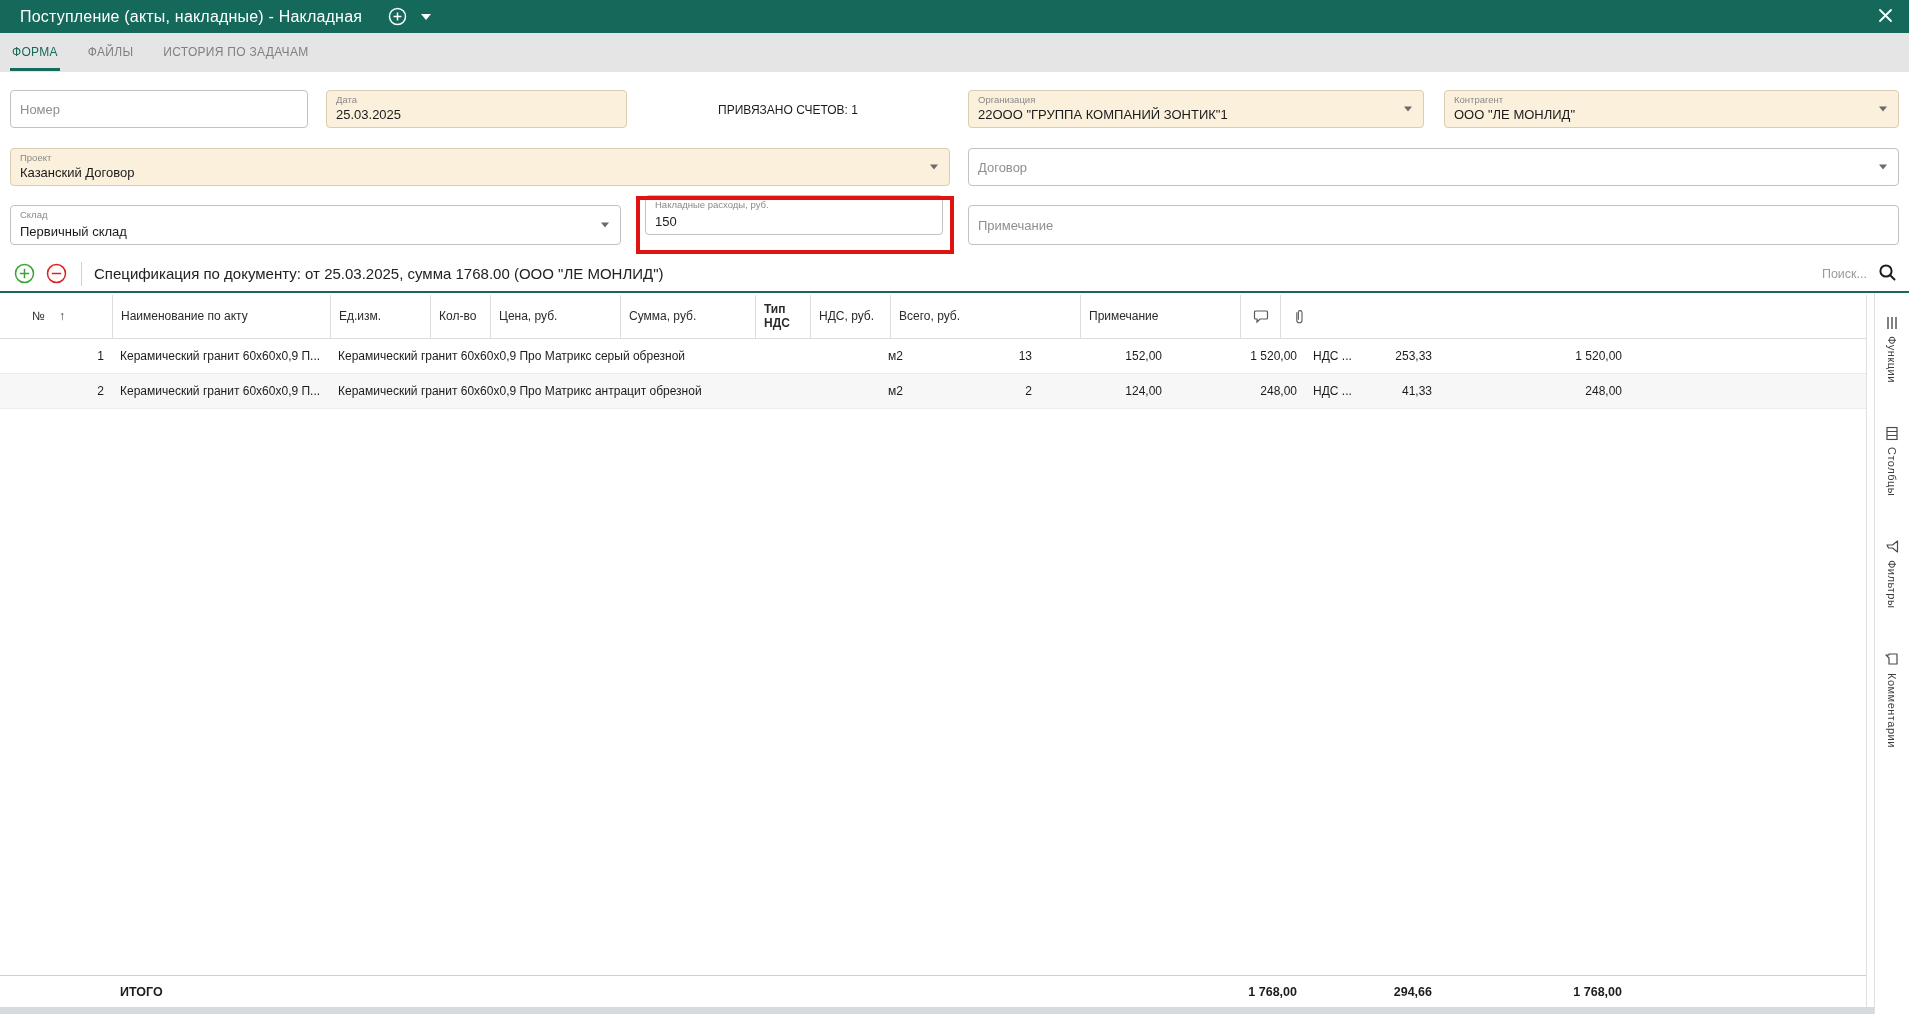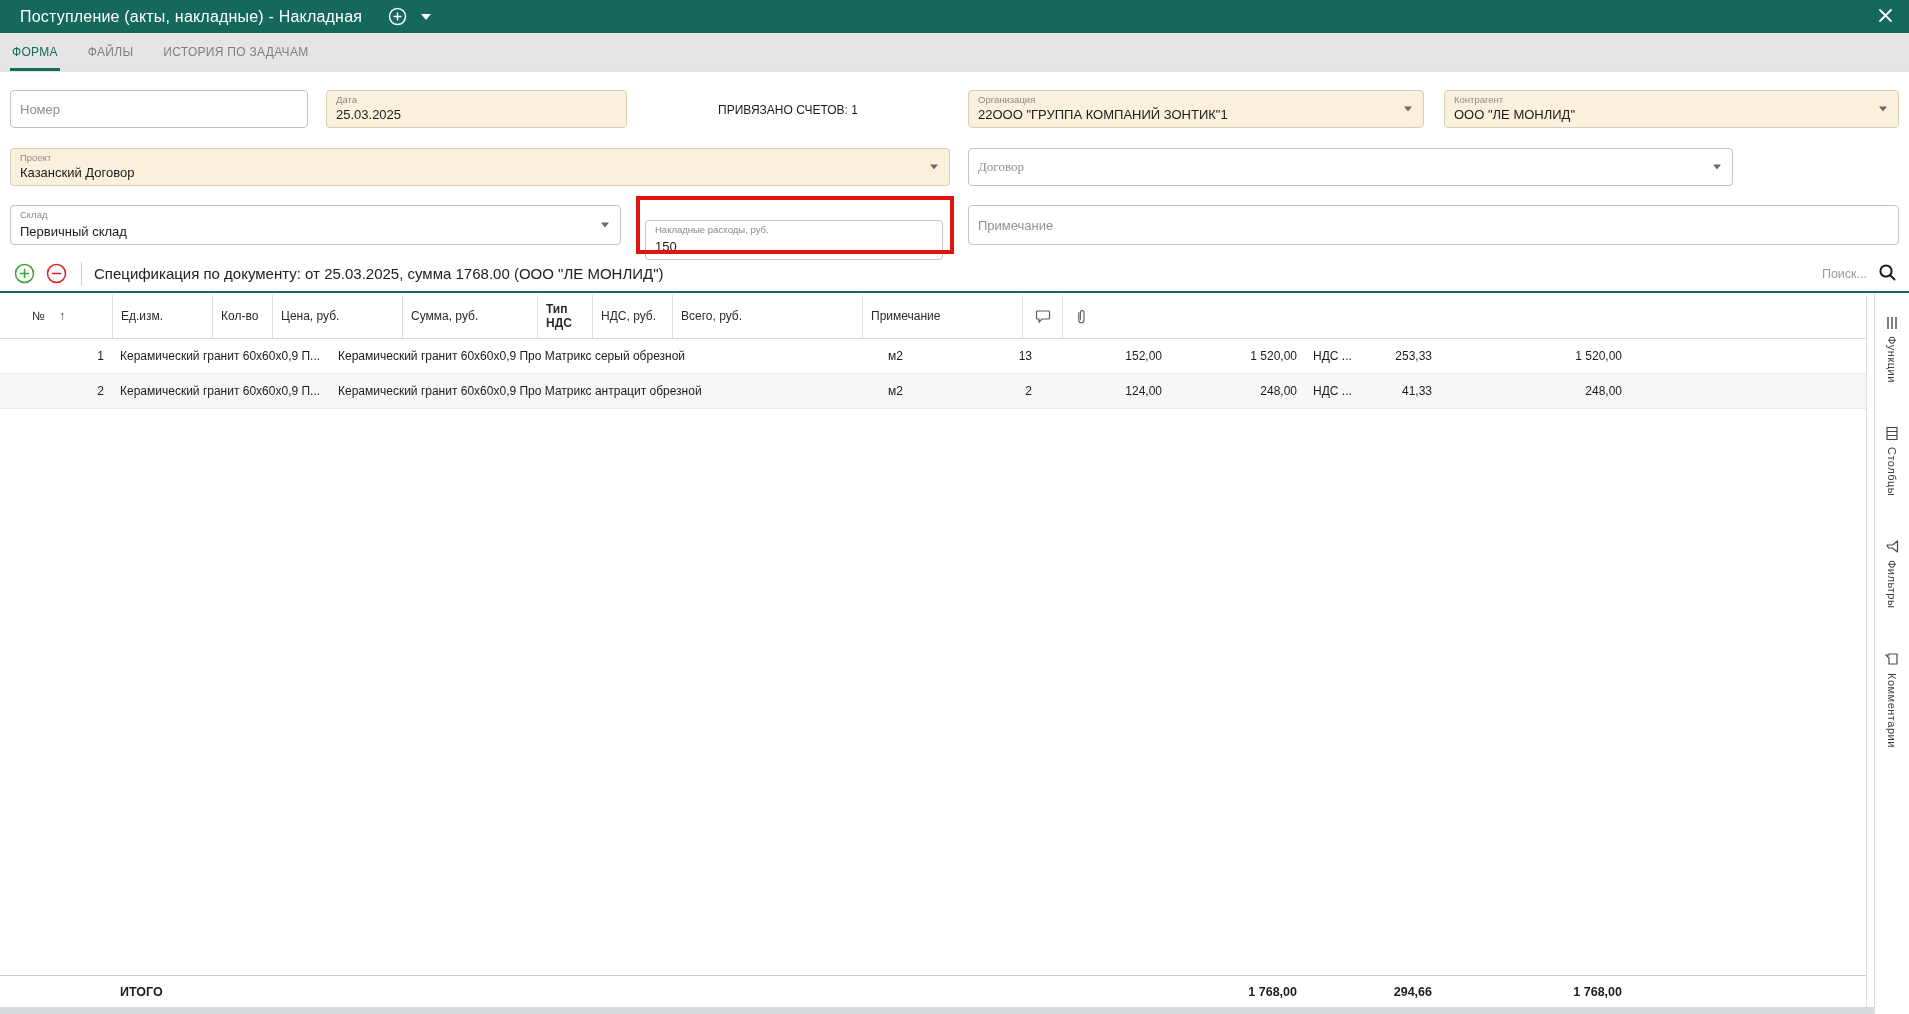--- a/index.html
+++ b/index.html
@@ -140,32 +140,32 @@
   <span class="val">ООО "ЛЕ МОНЛИД"</span>
   <span class="dd"></span>
 </div>
 
 <div class="fld cream" style="left:10px; top:148px; width:940px; height:38px;">
   <span class="lbl">Проект</span>
   <span class="val">Казанский Договор</span>
   <span class="dd"></span>
 </div>
 
-<div class="fld white" style="left:968px; top:148px; width:765px; height:38px;font-family:Liberation Serif, serif;">
+<div class="fld white" style="left:968px; top:148px; width:931px; height:38px;">
   <span class="ph">Договор</span>
   <span class="dd"></span>
 </div>
 
 <div class="fld white" style="left:10px; top:205px; width:611px; height:40px;">
   <span class="lbl">Склад</span>
   <span class="val">Первичный склад</span>
   <span class="dd"></span>
 </div>
 
-<div class="fld white" style="left:645px; top:220px; width:298px; height:40px;">
+<div class="fld white" style="left:645px; top:195px; width:298px; height:40px;">
   <span class="lbl">Накладные расходы, руб.</span>
   <span class="val">150</span>
 </div>
 <div class="red-annot"></div>
 
 <div class="fld white" style="left:968px; top:205px; width:931px; height:40px;">
   <span class="ph">Примечание</span>
 </div>
 
 <div class="spec-bar">
@@ -189,20 +189,21 @@
       <circle cx="8" cy="8" r="5.6" fill="none" stroke="#1c1c1c" stroke-width="2"></circle>
       <path d="M12.2 12.2l4.3 4.3" stroke="#1c1c1c" stroke-width="2" stroke-linecap="round"></path>
     </svg>
   </span>
 </div>
 <div class="teal-rule"></div>
 
 <div class="table-wrap">
   <div class="thead">
       <div class="th" style="width: 112px;">№<span class="sort">↑</span></div>
+      <div class="th" style="width: 218px;">Наименование по акту</div>
       <div class="th" style="width: 100px;">Ед.изм.</div>
       <div class="th" style="width: 60px;">Кол-во</div>
       <div class="th" style="width: 130px;">Цена, руб.</div>
       <div class="th" style="width: 135px;">Сумма, руб.</div>
       <div class="th" style="width: 55px; font-weight: bold;">Тип НДС</div>
       <div class="th" style="width: 80px;">НДС, руб.</div>
       <div class="th" style="width: 190px;">Всего, руб.</div>
       <div class="th" style="width: 160px;">Примечание</div>
       <div class="th icon-th" style="width: 40px;">
         <svg width="16" height="15" viewBox="0 0 16 15">

